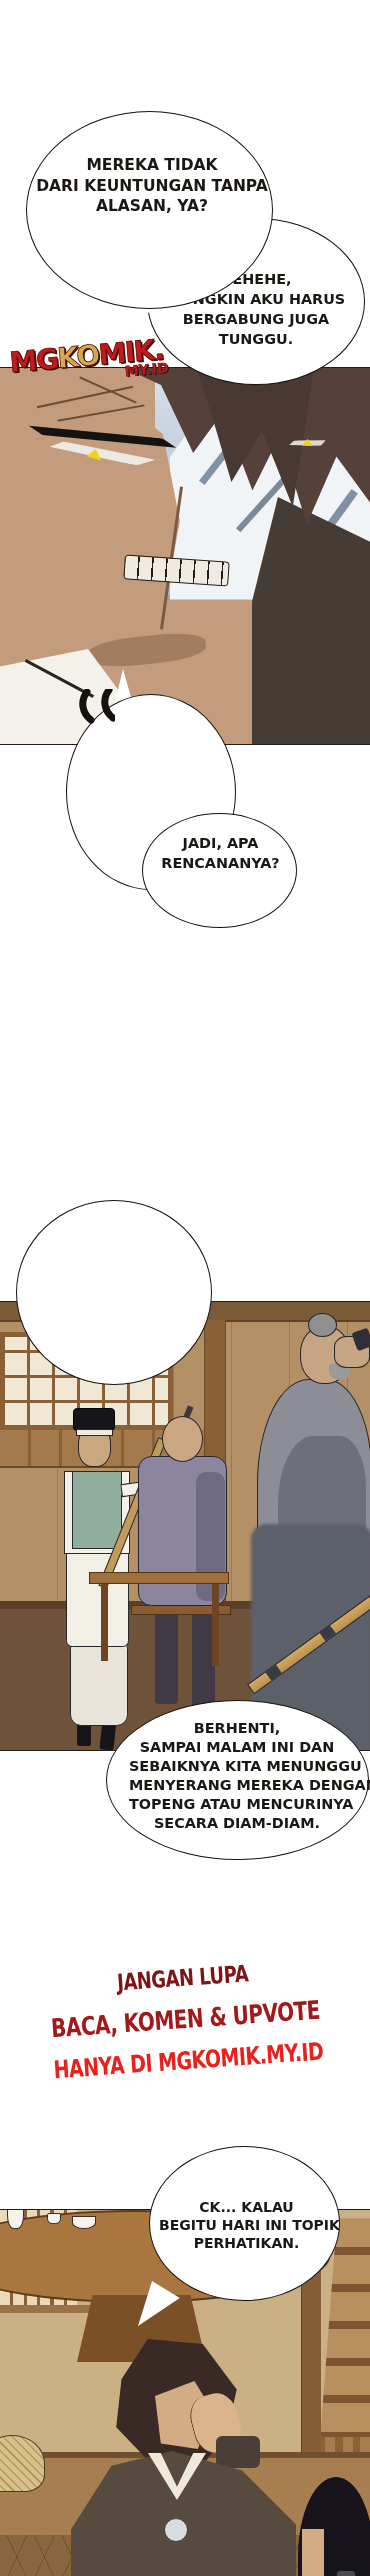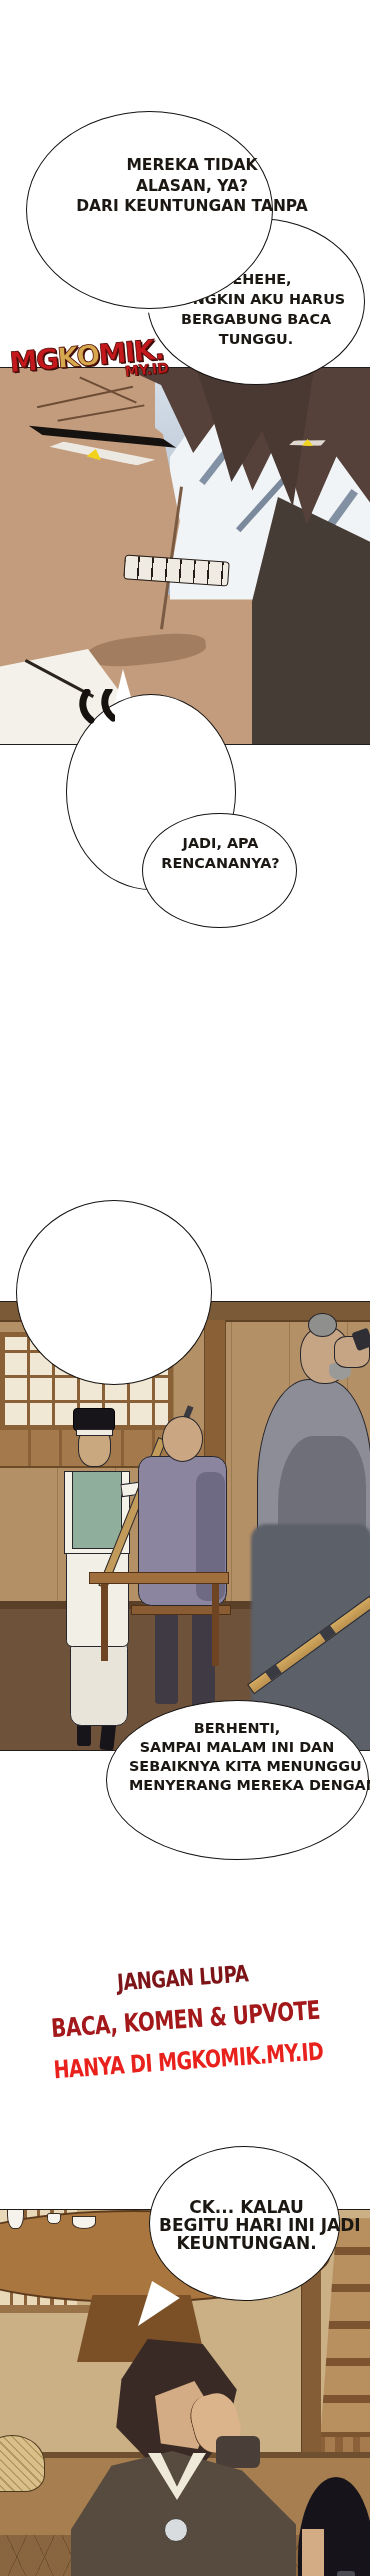--- a/index.html
+++ b/index.html
@@ -65,30 +65,30 @@
 
   <div id="mg-logo">
     <div class="l1"><span style="display:inline">MG</span><span style="display:inline" class="gold">KO</span><span style="display:inline">MIK.</span></div>
     <div class="l2">MY.ID</div>
   </div>
 
   <div class="bshape z3" style="left:147px;top:218px;width:218px;height:167px;"></div>
   <div class="btext z3" style="left:148px;top:269px;width:216px;font-size:14.4px;line-height:20px;">
     <span>HEHEHE,</span>
     <span>MUNGKIN AKU HARUS</span>
-    <span>BERGABUNG BACA</span>
+    <span>BERGABUNG JUGA</span>
     <span>TUNGGU.</span>
   </div>
 
   <div class="tail z4" style="left:126px;top:301px;width:28px;height:26px;clip-path:polygon(10% 100%,0 0,100% 30%);"></div>
   <div class="bshape z4" style="left:26px;top:111px;width:247px;height:198px;"></div>
-  <div class="btext z4" style="left:31px;top:155px;width:242px;font-size:15.5px;line-height:20.6px;margin-left:40px;">
+  <div class="btext z4" style="left:31px;top:155px;width:242px;font-size:15.5px;line-height:20.6px;">
     <span>MEREKA TIDAK</span>
+    <span>DARI KEUNTUNGAN TANPA</span>
     <span>ALASAN, YA?</span>
-    <span>DARI KEUNTUNGAN TANPA</span>
   </div>
 
   <svg class="abs z5" style="left:75px;top:689px;" width="40" height="41" viewBox="0 0 40 41">
     <g stroke="#14110e" stroke-width="7" fill="none" stroke-linecap="round">
       <path d="M12 3 C5 12 7 24 16 31"></path>
       <path d="M34 1 C27 10 29 22 38 29"></path>
     </g>
   </svg>
 
   <div class="tail z4" style="left:110px;top:669px;width:27px;height:34px;clip-path:polygon(18% 100%,48% 0,84% 100%);"></div>
@@ -147,20 +147,22 @@
     <div class="abs" style="left:101px;top:282px;width:7.2px;height:77px;background:#6e4423;"></div>
     <div class="abs" style="left:212px;top:282px;width:7.2px;height:82px;background:#6e4423;"></div>
   </div>
 
   <div class="bshape z4" style="left:106px;top:1700px;width:263px;height:160px;"></div>
   <div class="btext z4" style="left:129px;top:1719px;width:216px;font-size:14.4px;line-height:19px;">
     <span>BERHENTI,</span>
     <span>SAMPAI MALAM INI DAN</span>
     <span>SEBAIKNYA KITA MENUNGGU</span>
     <span>MENYERANG MEREKA DENGAN</span>
+    <span>TOPENG ATAU MENCURINYA</span>
+    <span>SECARA DIAM-DIAM.</span>
   </div>
 
   <div id="promo">
     <div class="pl1" style="color: rgb(125, 20, 23);">JANGAN LUPA</div>
     <div class="pl2" style="color: rgb(163, 24, 26);">BACA, KOMEN &amp; UPVOTE</div>
     <div class="pl3" style="color: rgb(232, 33, 29);">HANYA DI MGKOMIK.MY.ID</div>
   </div>
 
   <div class="panel" style="top:2209px;height:486px;background:#cbb086;">
     <div class="abs" style="left:0;top:0;width:77px;height:98px;background:repeating-linear-gradient(90deg,#ead9b8 0 10.3px,#8a6138 10.3px 13.4px);border-bottom:4.1px solid #8a6138;"></div>
@@ -193,24 +195,24 @@
     <div class="abs" style="left:336px;top:360px;width:19.6px;height:127px;background:#16131a;border-radius:9.3px;transform:rotate(7deg);"></div>
     <div class="abs" style="left:337px;top:361px;width:17.5px;height:8.2px;background:#4a4a52;border-radius:3.1px;"></div>
     <div class="abs" style="left:302px;top:319px;width:21.6px;height:47px;background:#d3ab85;"></div>
 
     <div class="abs" style="left:-20.6px;top:225px;width:66px;height:57px;background:repeating-linear-gradient(45deg,#d9c08a 0 4.6px,#b59a62 4.6px 6.2px),repeating-linear-gradient(-45deg,transparent 0 4.6px,rgba(90,64,34,.35) 4.6px 6.2px);border:1.5px solid #4e3a1c;border-radius:50% 50% 30% 30%;box-sizing:border-box;"></div>
 
   </div>
 
   <div class="tail z4" style="left:138px;top:2281px;width:44px;height:45px;clip-path:polygon(0 100%,32% 0,95% 38%);"></div>
   <div class="bshape z4" style="left:149px;top:2146px;width:191px;height:155px;"></div>
-  <div class="btext z4" style="left:159px;top:2198px;width:175px;font-size:17px;line-height:18px;">
+  <div class="btext z4" style="left:159px;top:2198px;width:175px;font-size:14px;line-height:18px;">
     <span>CK... KALAU</span>
-    <span>BEGITU HARI INI JADI</span>
-    <span>KEUNTUNGAN.</span>
+    <span>BEGITU HARI INI TOPIK</span>
+    <span>PERHATIKAN.</span>
   </div>
 
   <div id="flame-wm">
     
     
     
     
     
   </div>
 

